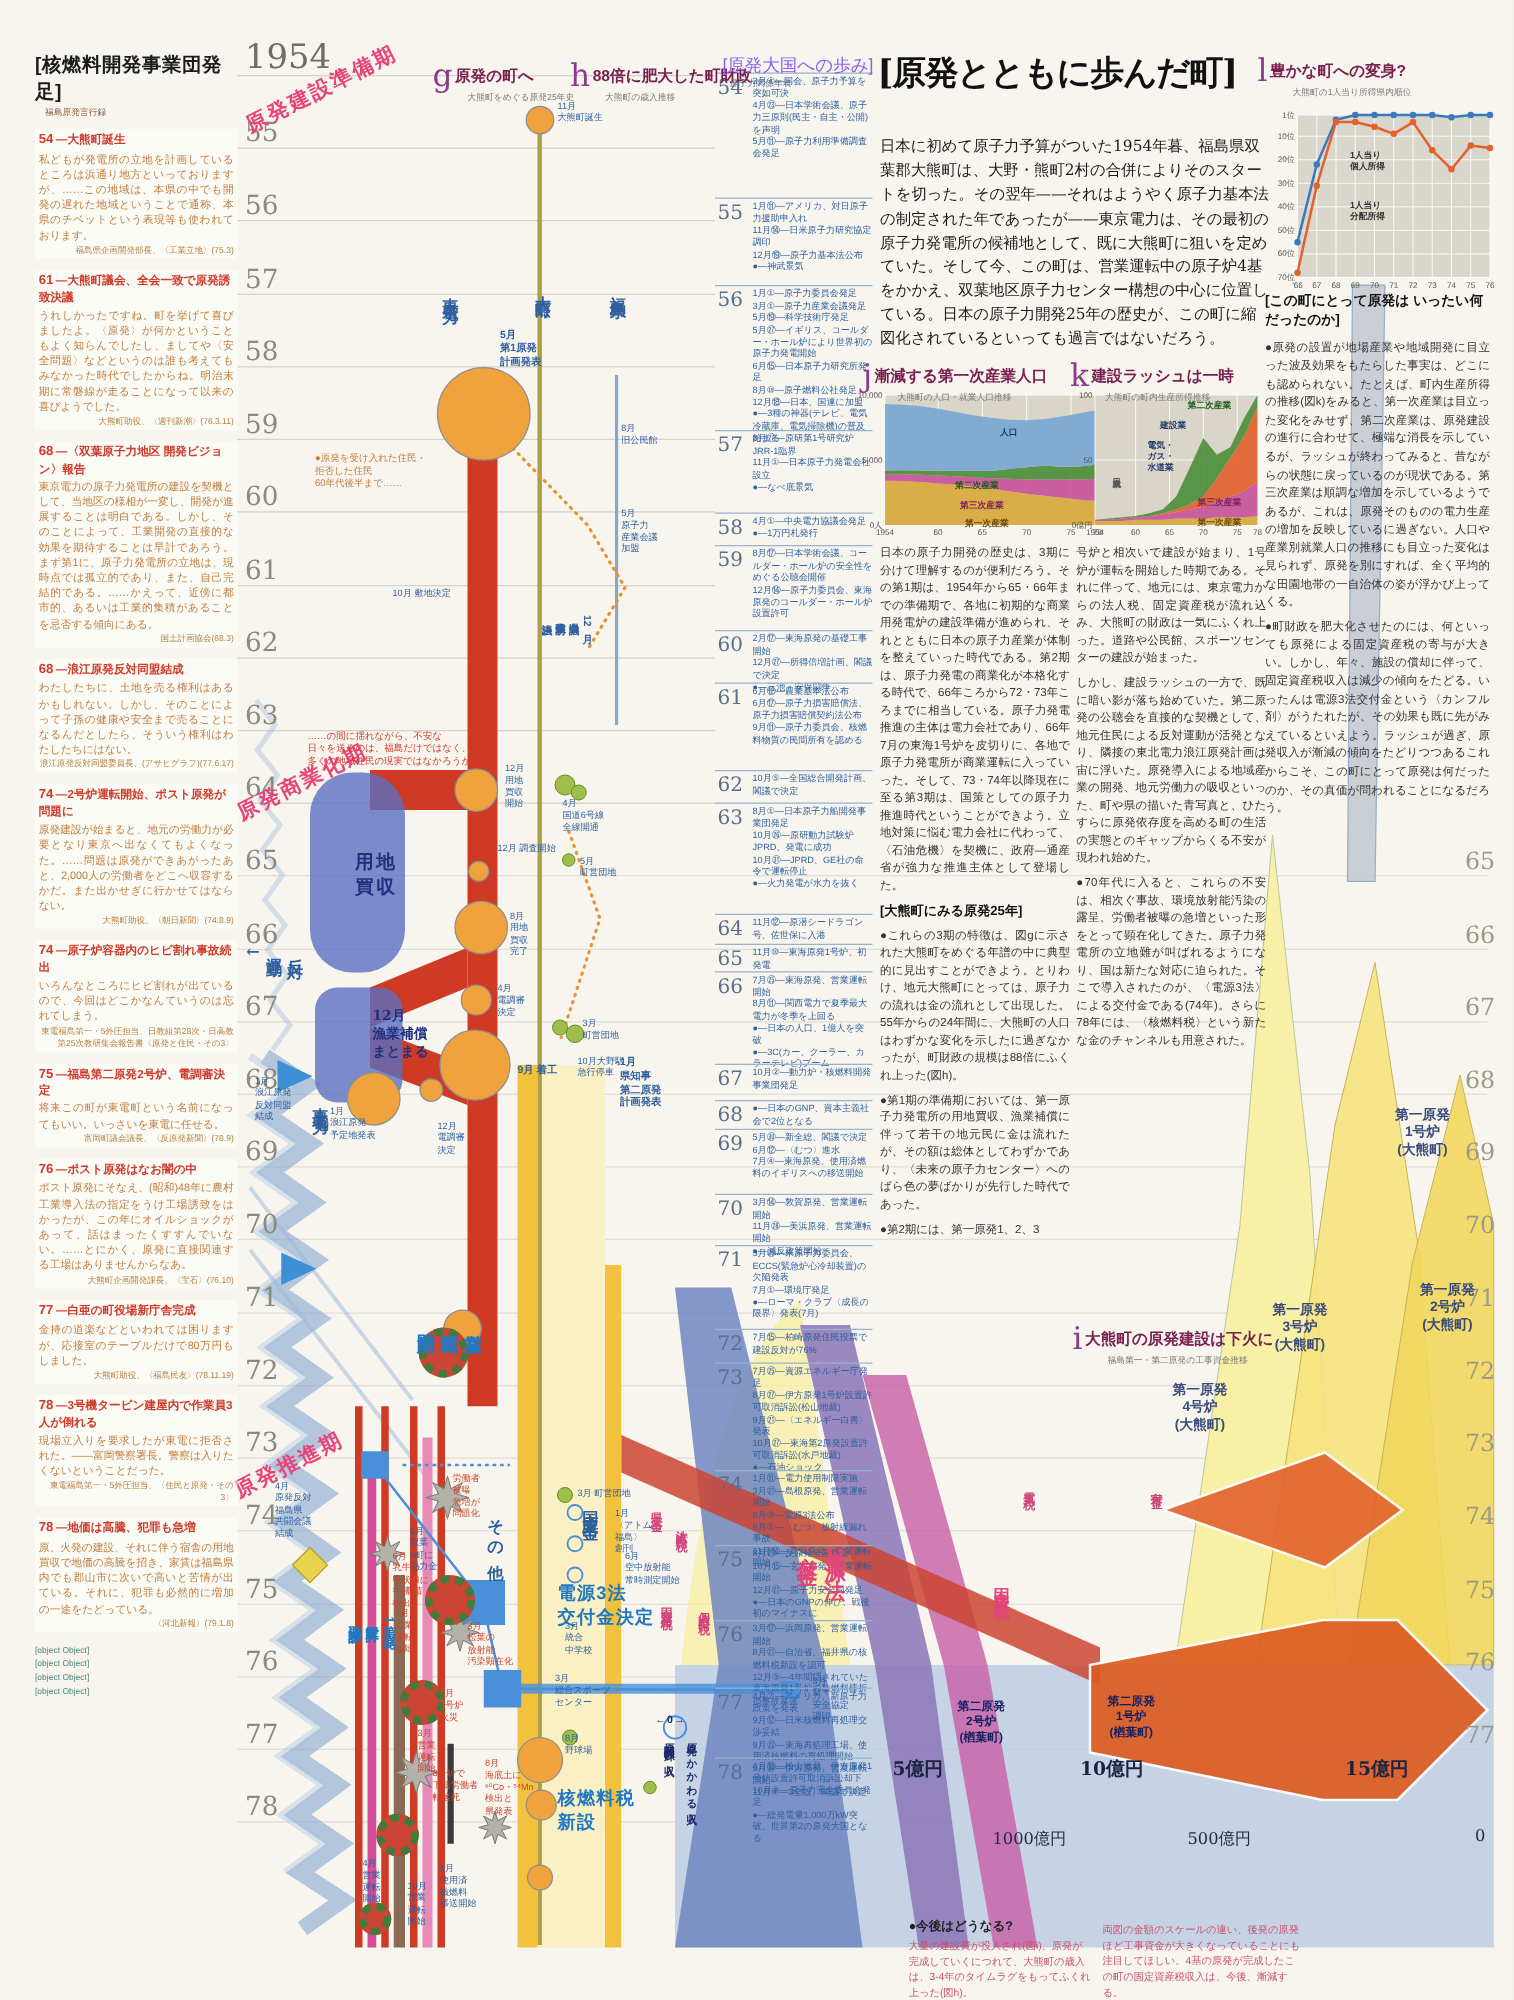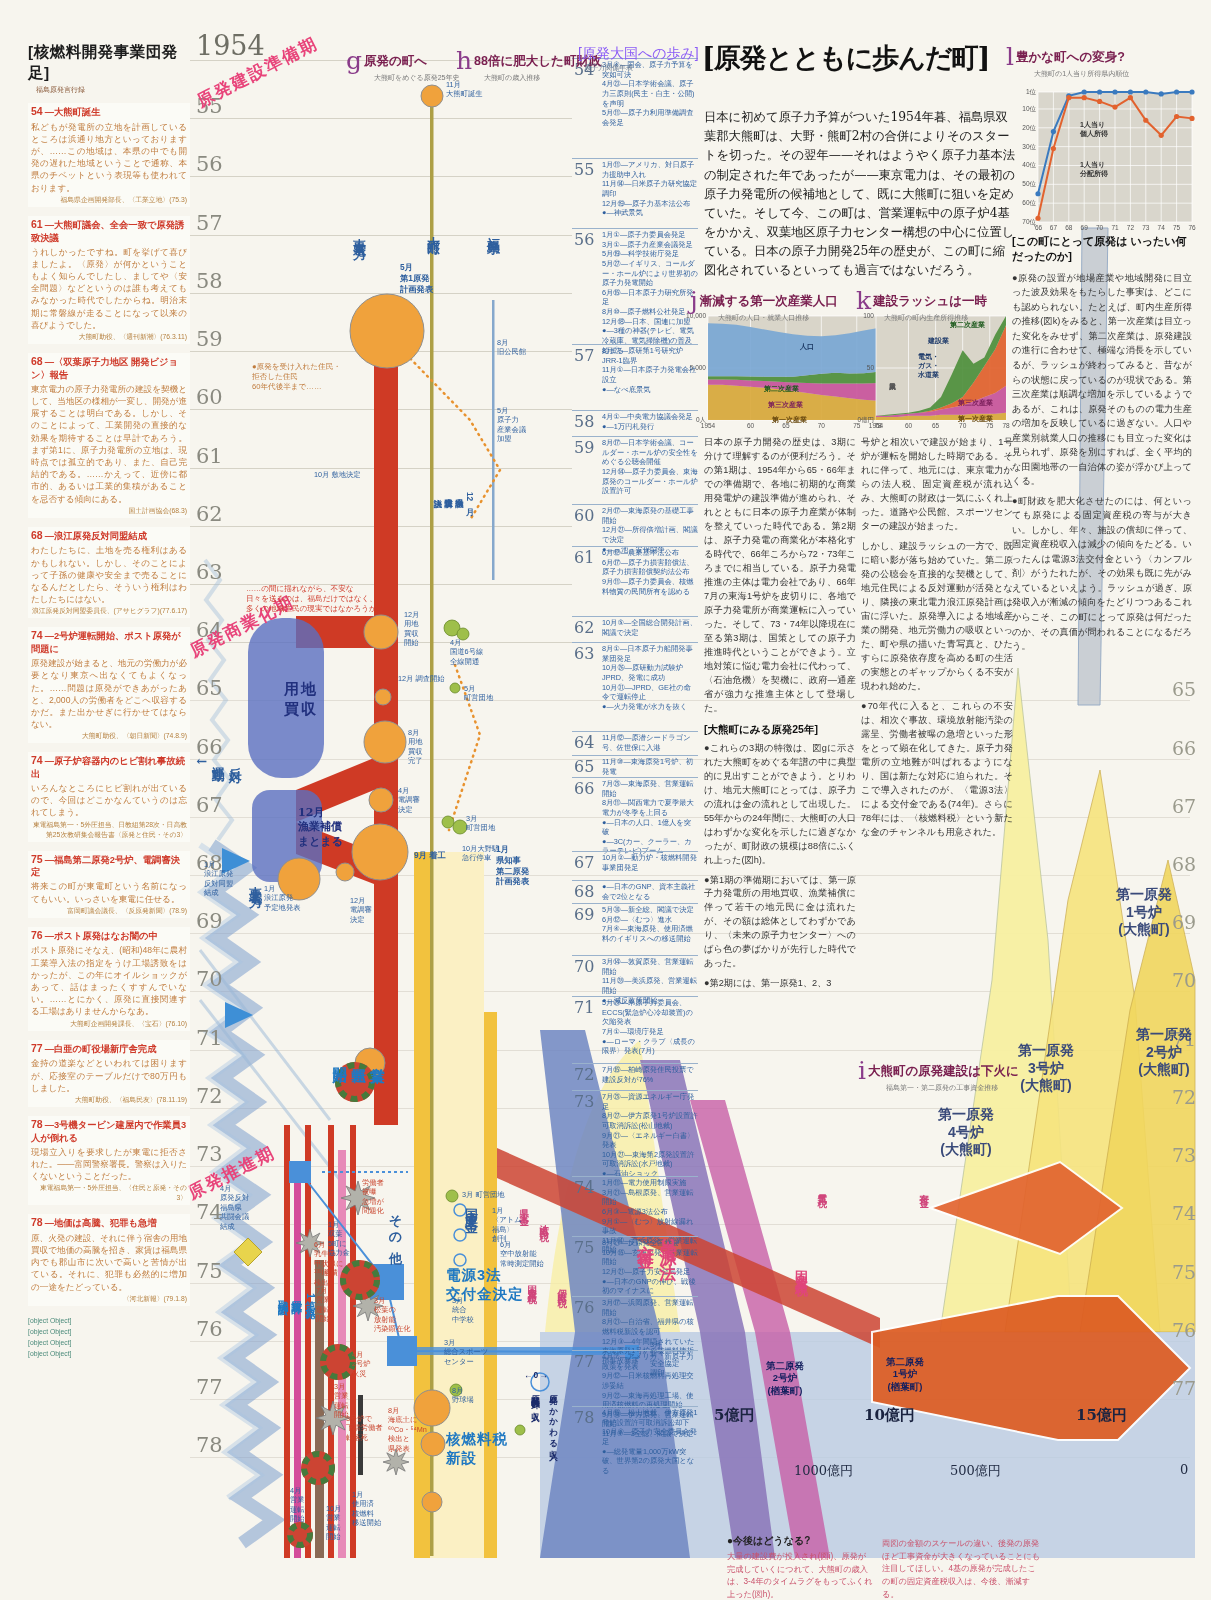--- a/index.html
+++ b/index.html
@@ -33,21 +33,21 @@
   .bl{font-family:"DejaVu Serif",serif;font-size:15px;font-weight:bold;color:#21307e;letter-spacing:2px;}
   .bl2{font-family:"DejaVu Serif",serif;font-size:11px;font-weight:bold;color:#21307e;}
   .rr{color:#cf3a2a;font-size:7.6px;}
   .rr2{color:#c9452e;}
   .or{color:#c07c3e;font-size:7.6px;}
   .pk{color:#d0457b;font-size:9.5px;font-weight:bold;letter-spacing:2px;}
   .pkB{color:#e0457b;font-size:17px;font-weight:bold;letter-spacing:3px;}
   .nv{color:#1a2a6a;font-size:8.5px;font-weight:bold;letter-spacing:1px;}
   .sc{position:absolute;font-family:"DejaVu Serif",serif;font-size:15px;font-weight:bold;color:#1a2340;z-index:5;}
   .sc2{position:absolute;font-family:"DejaVu Serif",serif;font-size:13px;color:#222c44;z-index:5;}
-  .re{font-size:14px;font-weight:bold;color:#3a4a7a;text-align:center;line-height:1.25;}
+  .re{font-size:11px;font-weight:bold;color:#3a4a7a;text-align:center;line-height:1.25;}
   .re2{font-size:9.5px;font-weight:bold;color:#141f5e;text-align:center;line-height:1.3;}
   
   .chead{position:absolute;z-index:6;white-space:nowrap;}
   .cletter{font-family:"DejaVu Serif",serif;font-size:25px;color:#8a3c8a;margin-right:2px;vertical-align:-4px;}
   .ctitle{font-size:12.5px;font-weight:bold;color:#7a2050;}
   .csub{font-size:7px;color:#777;margin-left:28px;margin-top:-2px;}
   
   .midhead{position:absolute;left:578px;top:44px;z-index:6;}
   .mh-t{font-size:14px;font-weight:normal;color:#8b5cf6;}
   .mh-s{font-size:7px;color:#5a6f8a;margin-left:6px;}

